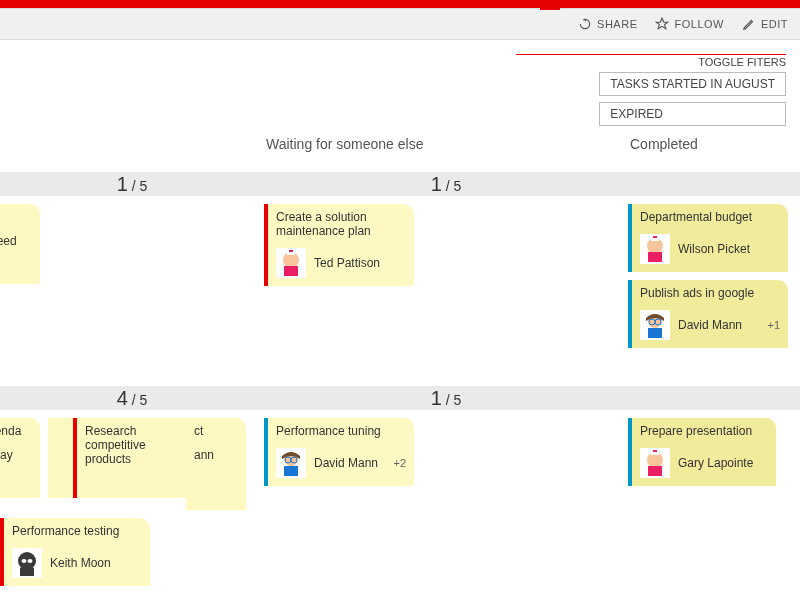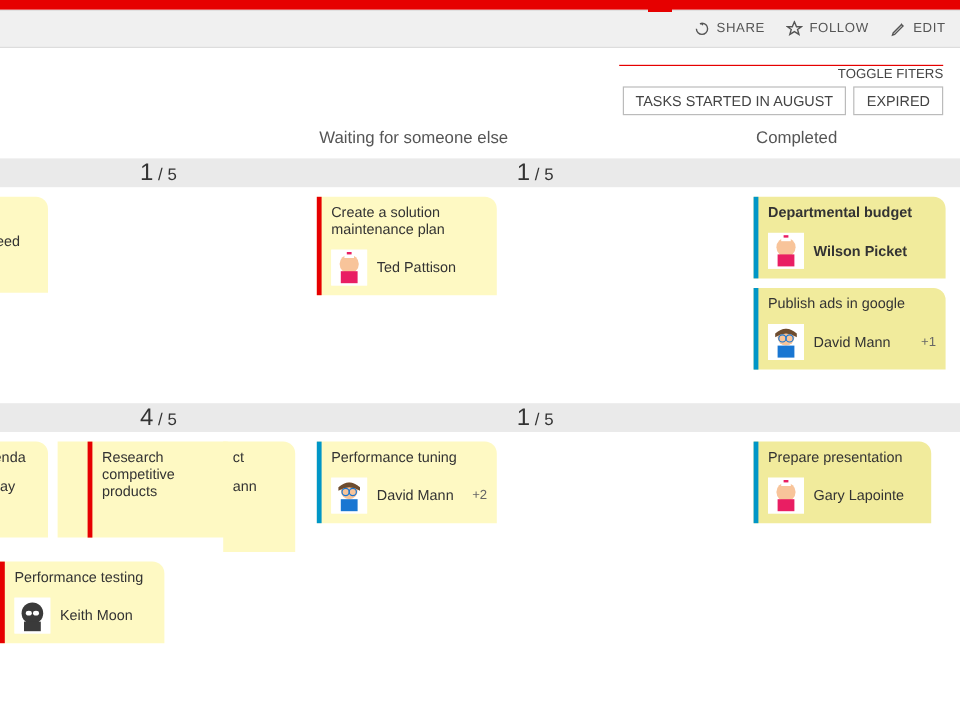--- a/index.html
+++ b/index.html
@@ -4,29 +4,29 @@
 <style>
   * { box-sizing: border-box; margin: 0; padding: 0; }
   body { font-family: "Segoe UI", Arial, sans-serif; background: #fff; width: 800px; height: 600px; overflow: hidden; }
   .topbar { height: 8px; background: #e60000; position: relative; }
   .topbar::after { content: ''; position: absolute; right: 240px; top: 0; width: 20px; height: 10px; background: #e60000; }
   .toolbar { height: 32px; background: #f0f0f0; border-top: 1px solid #ddd; border-bottom: 1px solid #ddd; display: flex; justify-content: flex-end; align-items: center; padding-right: 12px; gap: 18px; }
   .tool { display: flex; align-items: center; gap: 5px; font-size: 11px; color: #555; letter-spacing: 0.5px; cursor: pointer; }
   .tool svg { width: 14px; height: 14px; }
   .filter-area { padding: 14px 14px 6px 0; display: flex; flex-direction: column; align-items: flex-end; gap: 4px; }
   .toggle-line { font-size: 11px; color: #444; border-top: 1px solid #e60000; width: 270px; text-align: right; padding-top: 1px; }
-  .filter-btns { display: flex; gap: 6px; }
+  .filter-btns { display: flex; gap: 6px; flex-direction: column; }
   .filter-btn { border: 1px solid #bbb; background: #fff; font-size: 12px; color: #444; padding: 4px 10px; cursor: pointer; }
   .board { position: relative; }
   .col-headers { display: flex; height: 30px; }
   .col-header { font-size: 14px; color: #555; padding: 4px 0 0 2px; font-weight: 300; }
   .col1 { width: 264px; }
   .col2 { width: 364px; }
   .col3 { width: 172px; }
-  .summary-row { display: flex; height: 24px; background: #eaeaea; align-items: center; }
+  .summary-row { display: flex; height: 24px; background: #eaeaea; align-items: center; margin-top: 10px; }
   .summary { font-size: 18px; color: #333; text-align: center; }
   .summary .big { font-size: 20px; }
   .summary .small { font-size: 14px; }
   .sum1 { width: 264px; }
   .sum2 { width: 364px; }
   .sum3 { width: 172px; }
   .row-body { display: flex; min-height: 180px; }
   .lane1 { width: 264px; display: flex; flex-wrap: wrap; align-content: flex-start; gap: 8px; padding-top: 8px; }
   .lane2 { width: 364px; padding-top: 8px; }
   .lane3 { width: 172px; padding-top: 8px; display: flex; flex-direction: column; gap: 8px; }
@@ -119,21 +119,21 @@
                   <rect x="11" y="4" width="8" height="3" fill="#fff"></rect>
                   <rect x="13" y="2" width="4" height="2" fill="#e91e63"></rect>
                 </svg>
               </span>
             <span class="name">Ted Pattison</span>
           </div>
         </div>
       </div>
     </div>
     <div class="lane3">
-      <div class="card yellow" style="width:160px;font-weight:bold;">
+      <div class="card yellow" style="width:160px;">
         <div class="stripe teal"></div>
         <div class="card-body">
           <div class="card-title">Departmental budget</div>
           <div class="assignee">
             <span class="avatar">
                 <svg viewBox="0 0 30 30">
                   <rect width="30" height="30" fill="#fff"></rect>
                   <circle cx="15" cy="12" r="8" fill="#f8c49a"></circle>
                   <rect x="8" y="18" width="14" height="10" fill="#e91e63"></rect>
                   <rect x="11" y="4" width="8" height="3" fill="#fff"></rect>
@@ -190,21 +190,21 @@
         </div>
       </div>
       <div class="card blue cut" style="width:60px;height:92px;">
         <div class="card-body">
           <div class="card-title">ct</div>
           <div class="assignee">
               <span class="name">ann</span>
             </div>
         </div>
       </div>
-      <div class="card blue" style="width:137px;">
+      <div class="card blue" style="width:150px;">
         <div class="stripe red"></div>
         <div class="card-body">
           <div class="card-title">Performance testing</div>
           <div class="assignee">
             <span class="avatar">
                 <svg viewBox="0 0 30 30">
                   <rect width="30" height="30" fill="#fff"></rect>
                   <circle cx="15" cy="13" r="9" fill="#3a3a3a"></circle>
                   <ellipse cx="12" cy="13" rx="2.5" ry="2" fill="#fff"></ellipse>
                   <ellipse cx="18" cy="13" rx="2.5" ry="2" fill="#fff"></ellipse>

